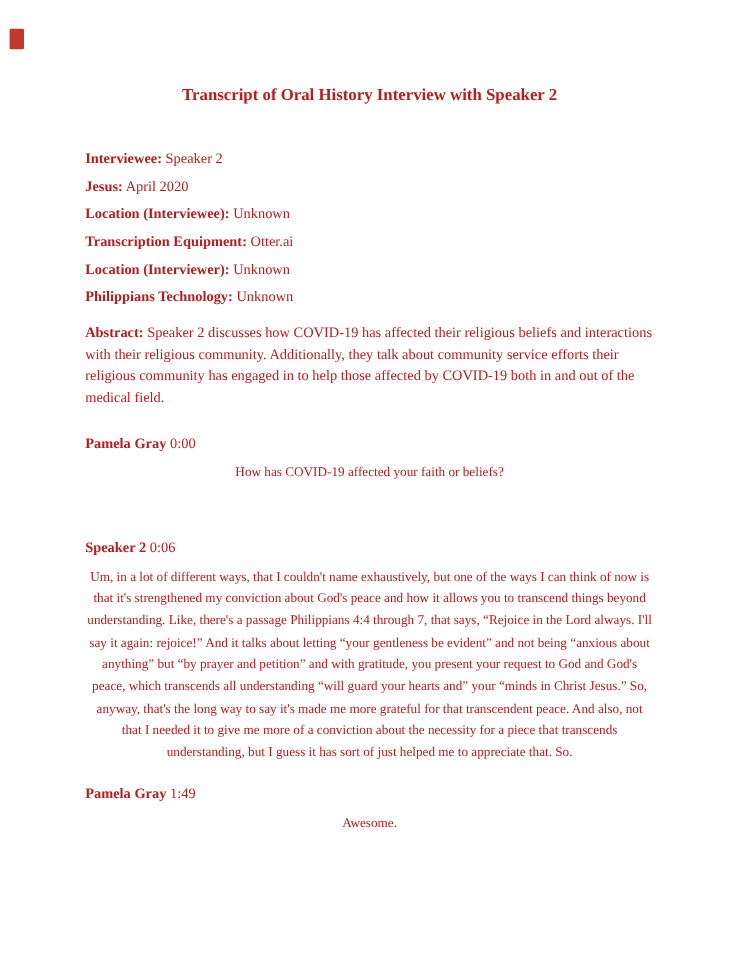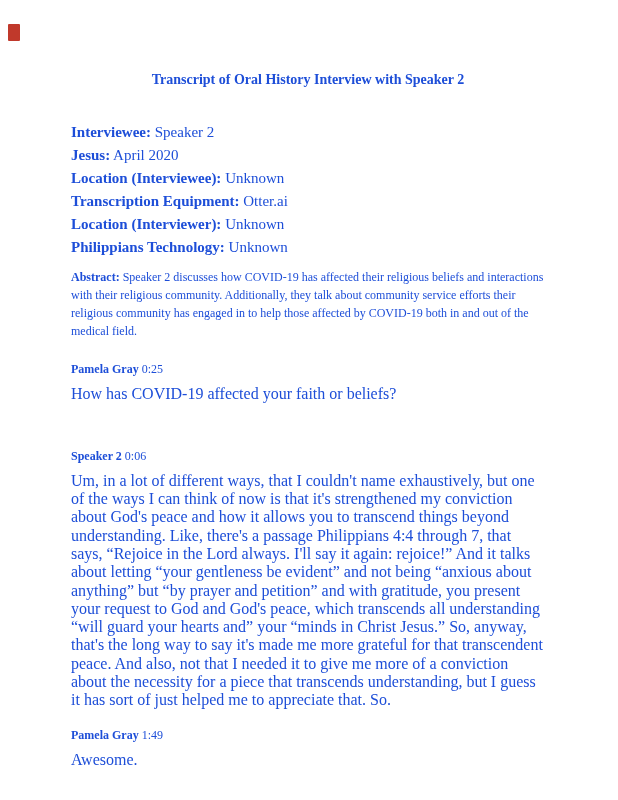--- a/index.html
+++ b/index.html
@@ -4,21 +4,21 @@
 <style>
   * { margin: 0; padding: 0; box-sizing: border-box; }
   html, body { background: #ffffff; }
   .page {
     position: relative;
     width: 618px;
     height: 800px;
     background: #ffffff;
     overflow: hidden;
     font-family: "Liberation Serif", "DejaVu Serif", serif;
-    color: #1d4ed8;
+    color: #b91c1c;
   }
   .red-marker {
     position: absolute;
     left: 8px;
     top: 24px;
     width: 12px;
     height: 17px;
     border-radius: 1px;
   }
   .content {
@@ -29,40 +29,41 @@
     text-align: center;
     font-size: 14px;
     font-weight: bold;
     line-height: 19px;
     white-space: nowrap;
   }
   .meta {
     margin-top: 34px;
   }
   .meta p {
-    font-size: 15px;
+    font-size: 12px;
     line-height: 18.5px;
     margin: 0 0 4.5px 0;
   }
   .meta strong { font-weight: bold; }
   .abstract {
     margin-top: 11px;
     font-size: 12px;
     line-height: 18px;
   }
   .abstract strong { font-weight: bold; margin-right: 3px; }
   .utterance .speaker-line {
     font-size: 12px;
     line-height: 18.5px;
   }
   .utterance .speaker-line strong { font-weight: bold; }
   .utterance .utterance-text {
     margin-top: 6.5px;
-    font-size: 16px;
+    font-size: 11px;
     line-height: 18.3px;
+    text-align: center;
   }
   .utterance-1 { margin-top: 20px; }
   .utterance-2 { margin-top: 44px; }
   .utterance-3 { margin-top: 16px; }
 </style>
 </head>
 <body>
 
 <div class="page">
 
@@ -77,21 +78,21 @@
       <p><strong>Jesus:</strong> <span>April 2020</span></p>
       <p><strong>Location (Interviewee):</strong> <span>Unknown</span></p>
       <p><strong>Transcription Equipment:</strong> <span>Otter.ai</span></p>
       <p><strong>Location (Interviewer):</strong> <span>Unknown</span></p>
       <p><strong>Philippians Technology:</strong> <span>Unknown</span></p>
     </div>
 
     <p class="abstract"><strong>Abstract:</strong><span>Speaker 2 discusses how COVID-19 has affected their religious beliefs and interactions with their religious community. Additionally, they talk about community service efforts their religious community has engaged in to help those affected by COVID-19 both in and out of the medical field.</span></p>
 
     <div class="utterance utterance-1">
-      <p class="speaker-line"><strong>Pamela Gray</strong> <span>0:25</span></p>
+      <p class="speaker-line"><strong>Pamela Gray</strong> <span>0:00</span></p>
       <p class="utterance-text">How has COVID-19 affected your faith or beliefs?</p>
     </div>
 
     <div class="utterance utterance-2">
       <p class="speaker-line"><strong>Speaker 2</strong> <span>0:06</span></p>
       <p class="utterance-text">Um, in a lot of different ways, that I couldn't name exhaustively, but one of the ways I can think of now is that it's strengthened my conviction about God's peace and how it allows you to transcend things beyond understanding. Like, there's a passage Philippians 4:4 through 7, that says, “Rejoice in the Lord always. I'll say it again: rejoice!” And it talks about letting “your gentleness be evident” and not being “anxious about anything” but “by prayer and petition” and with gratitude, you present your request to God and God's peace, which transcends all understanding “will guard your hearts and” your “minds in Christ Jesus.” So, anyway, that's the long way to say it's made me more grateful for that transcendent peace. And also, not that I needed it to give me more of a conviction about the necessity for a piece that transcends understanding, but I guess it has sort of just helped me to appreciate that. So.</p>
     </div>
 
     <div class="utterance utterance-3">
       <p class="speaker-line"><strong>Pamela Gray</strong> <span>1:49</span></p>

